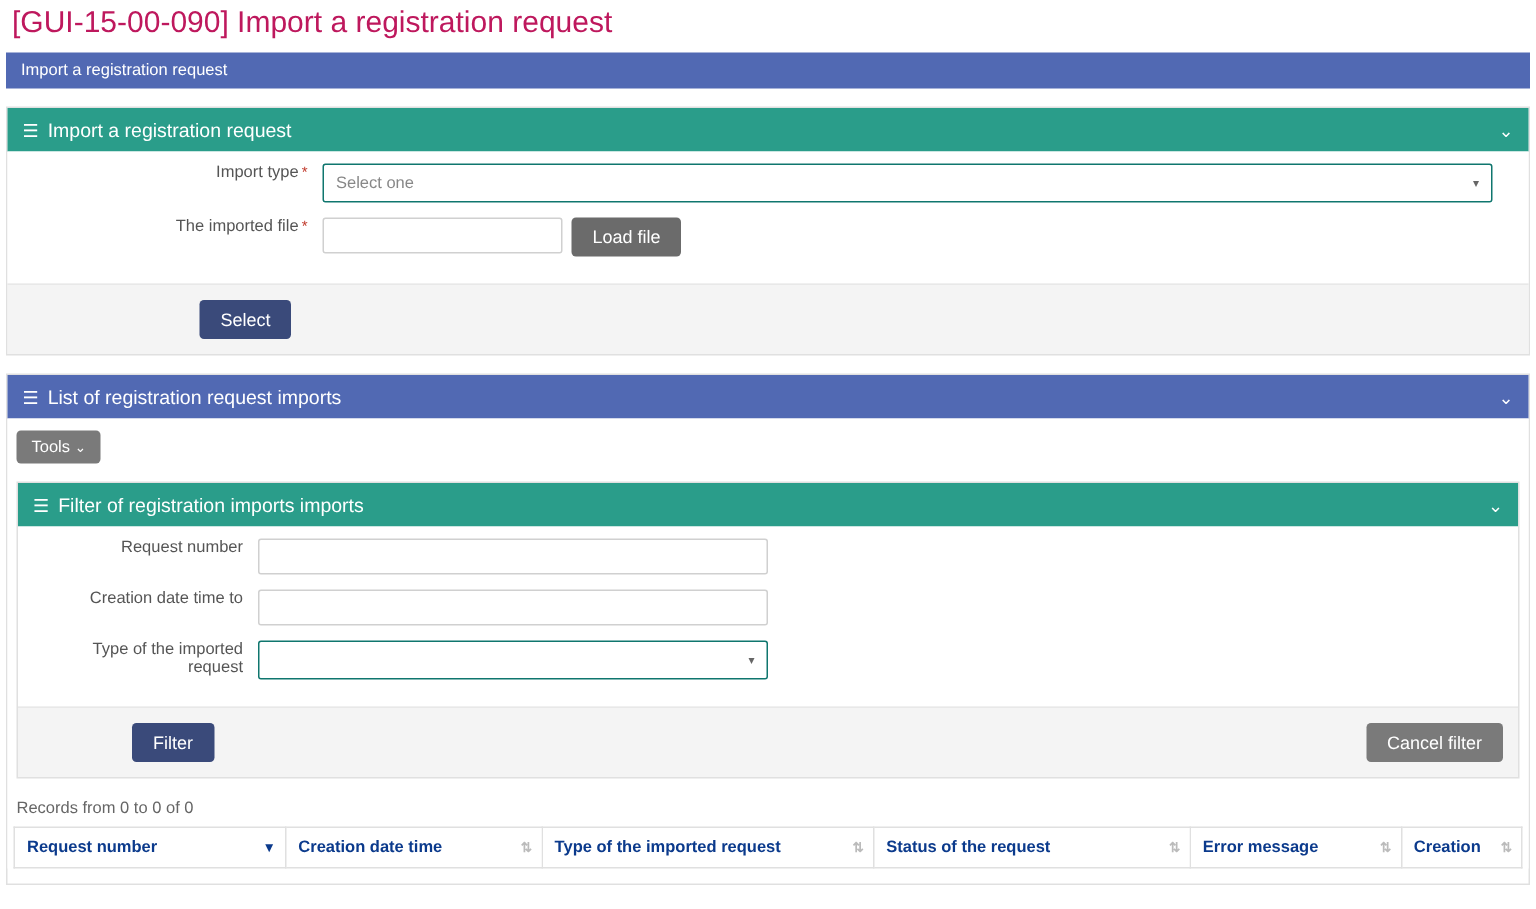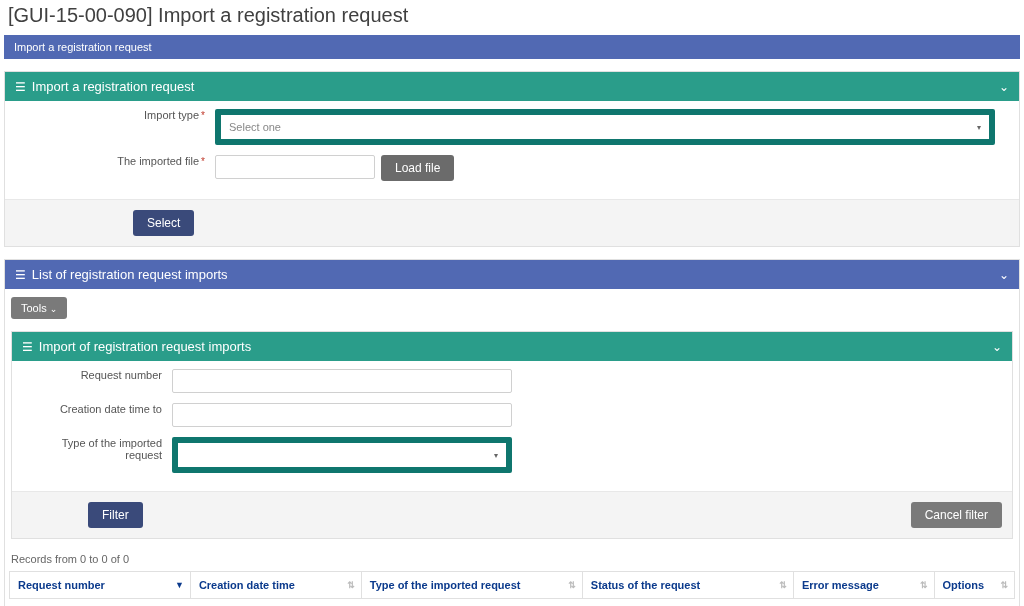--- a/index.html
+++ b/index.html
@@ -1,38 +1,38 @@
 <!DOCTYPE html>
 <html><head>
   <meta charset="utf-8">
   <style>
     * { box-sizing: border-box; margin: 0; padding: 0; }
     body { font-family: Arial, Helvetica, sans-serif; font-size: 12px; color: #333; background: #fff; width: 1024px; }
 
-    .page-title { font-size: 20px; font-weight: 400; color: #404040; padding: 4px 8px 8px; }
+    .page-title { font-size: 20px; font-weight: 400; color: #be185d; padding: 4px 8px 8px; }
 
     .breadcrumb-bar { background: #5169b3; color: #fff; font-size: 11px; padding: 6px 10px; margin: 0 4px; }
 
     .panel { margin: 12px 4px 4px; border: 1px solid #e0e0e0; }
     .panel-nested { margin: 8px 6px; }
 
     .panel-header { display: flex; align-items: center; justify-content: space-between; padding: 7px 10px; color: #fff; font-size: 13px; }
     .panel-header-teal { background: #2a9d8a; }
     .panel-header-blue { background: #5169b3; }
     .panel-header-left { display: flex; align-items: center; gap: 6px; }
     .hamburger-icon { font-size: 12px; line-height: 1; }
     .chevron-down { font-size: 12px; }
 
     .panel-body { background: #fff; padding: 8px 10px; }
     .panel-body-blue-border { border-top: none; }
     .form-row { display: flex; align-items: flex-start; margin-bottom: 10px; }
     .form-label { width: 200px; text-align: right; padding-right: 10px; font-size: 11px; color: #555; }
     .form-label .req { color: #c0392b; font-size: 10px; margin-left: 2px; }
 
-    .dropdown { flex: 1; position: relative; border: 6px solid #0f766e; background: #fff; border-radius: 2px; padding: 6px 24px 6px 8px; font-size: 11px; color: #888; cursor: pointer; max-width: 780px; }
+    .dropdown { flex: 1; position: relative; border: 1px solid #0f766e; background: #fff; border-radius: 2px; padding: 6px 24px 6px 8px; font-size: 11px; color: #888; cursor: pointer; max-width: 780px; }
     .dropdown-sm { max-width: 340px; }
     .dropdown .caret { position: absolute; right: 8px; top: 50%; transform: translateY(-50%); font-size: 8px; color: #666; }
 
     .text-input { border: 1px solid #d0d0d0; border-radius: 2px; padding: 5px 8px; font-size: 11px; color: #333; background: #fff; width: 160px; }
     .text-input-md { width: 340px; }
 
     .btn { display: inline-block; padding: 6px 14px; font-size: 12px; border: none; border-radius: 3px; cursor: pointer; color: #fff; }
     .btn-gray { background: #6b6b6b; }
     .btn-gray-light { background: #7a7a7a; }
     .btn-navy { background: #3a4a7a; }
@@ -105,21 +105,21 @@
       <button class="btn btn-tools">
         <span>Tools</span>
         <span style="font-size:9px;">⌄</span>
       </button>
     </div>
 
     <div class="panel panel-nested">
       <div class="panel-header panel-header-teal">
         <div class="panel-header-left">
           <span class="hamburger-icon">☰</span>
-          <span>Import of registration request imports</span>
+          <span>Filter of registration imports imports</span>
         </div>
         <span class="chevron-down">⌄</span>
       </div>
       <div class="panel-body">
         <div class="form-row">
           <div class="form-label" style="width:150px;">Request number</div>
           <input type="text" class="text-input text-input-md" style="">
         </div>
         <div class="form-row">
           <div class="form-label" style="width:150px;">Creation date time to</div>
@@ -161,21 +161,21 @@
             </th>
             <th style="width:21%;">
               <span>Status of the request</span>
               <span class="sort">⇅</span>
             </th>
             <th style="width:14%;">
               <span>Error message</span>
               <span class="sort">⇅</span>
             </th>
             <th style="width:8%;">
-              <span>Options</span>
+              <span>Creation</span>
               <span class="sort">⇅</span>
             </th>
           </tr>
         </thead>
 
       </table>
 
     </div>
 
   </div>

